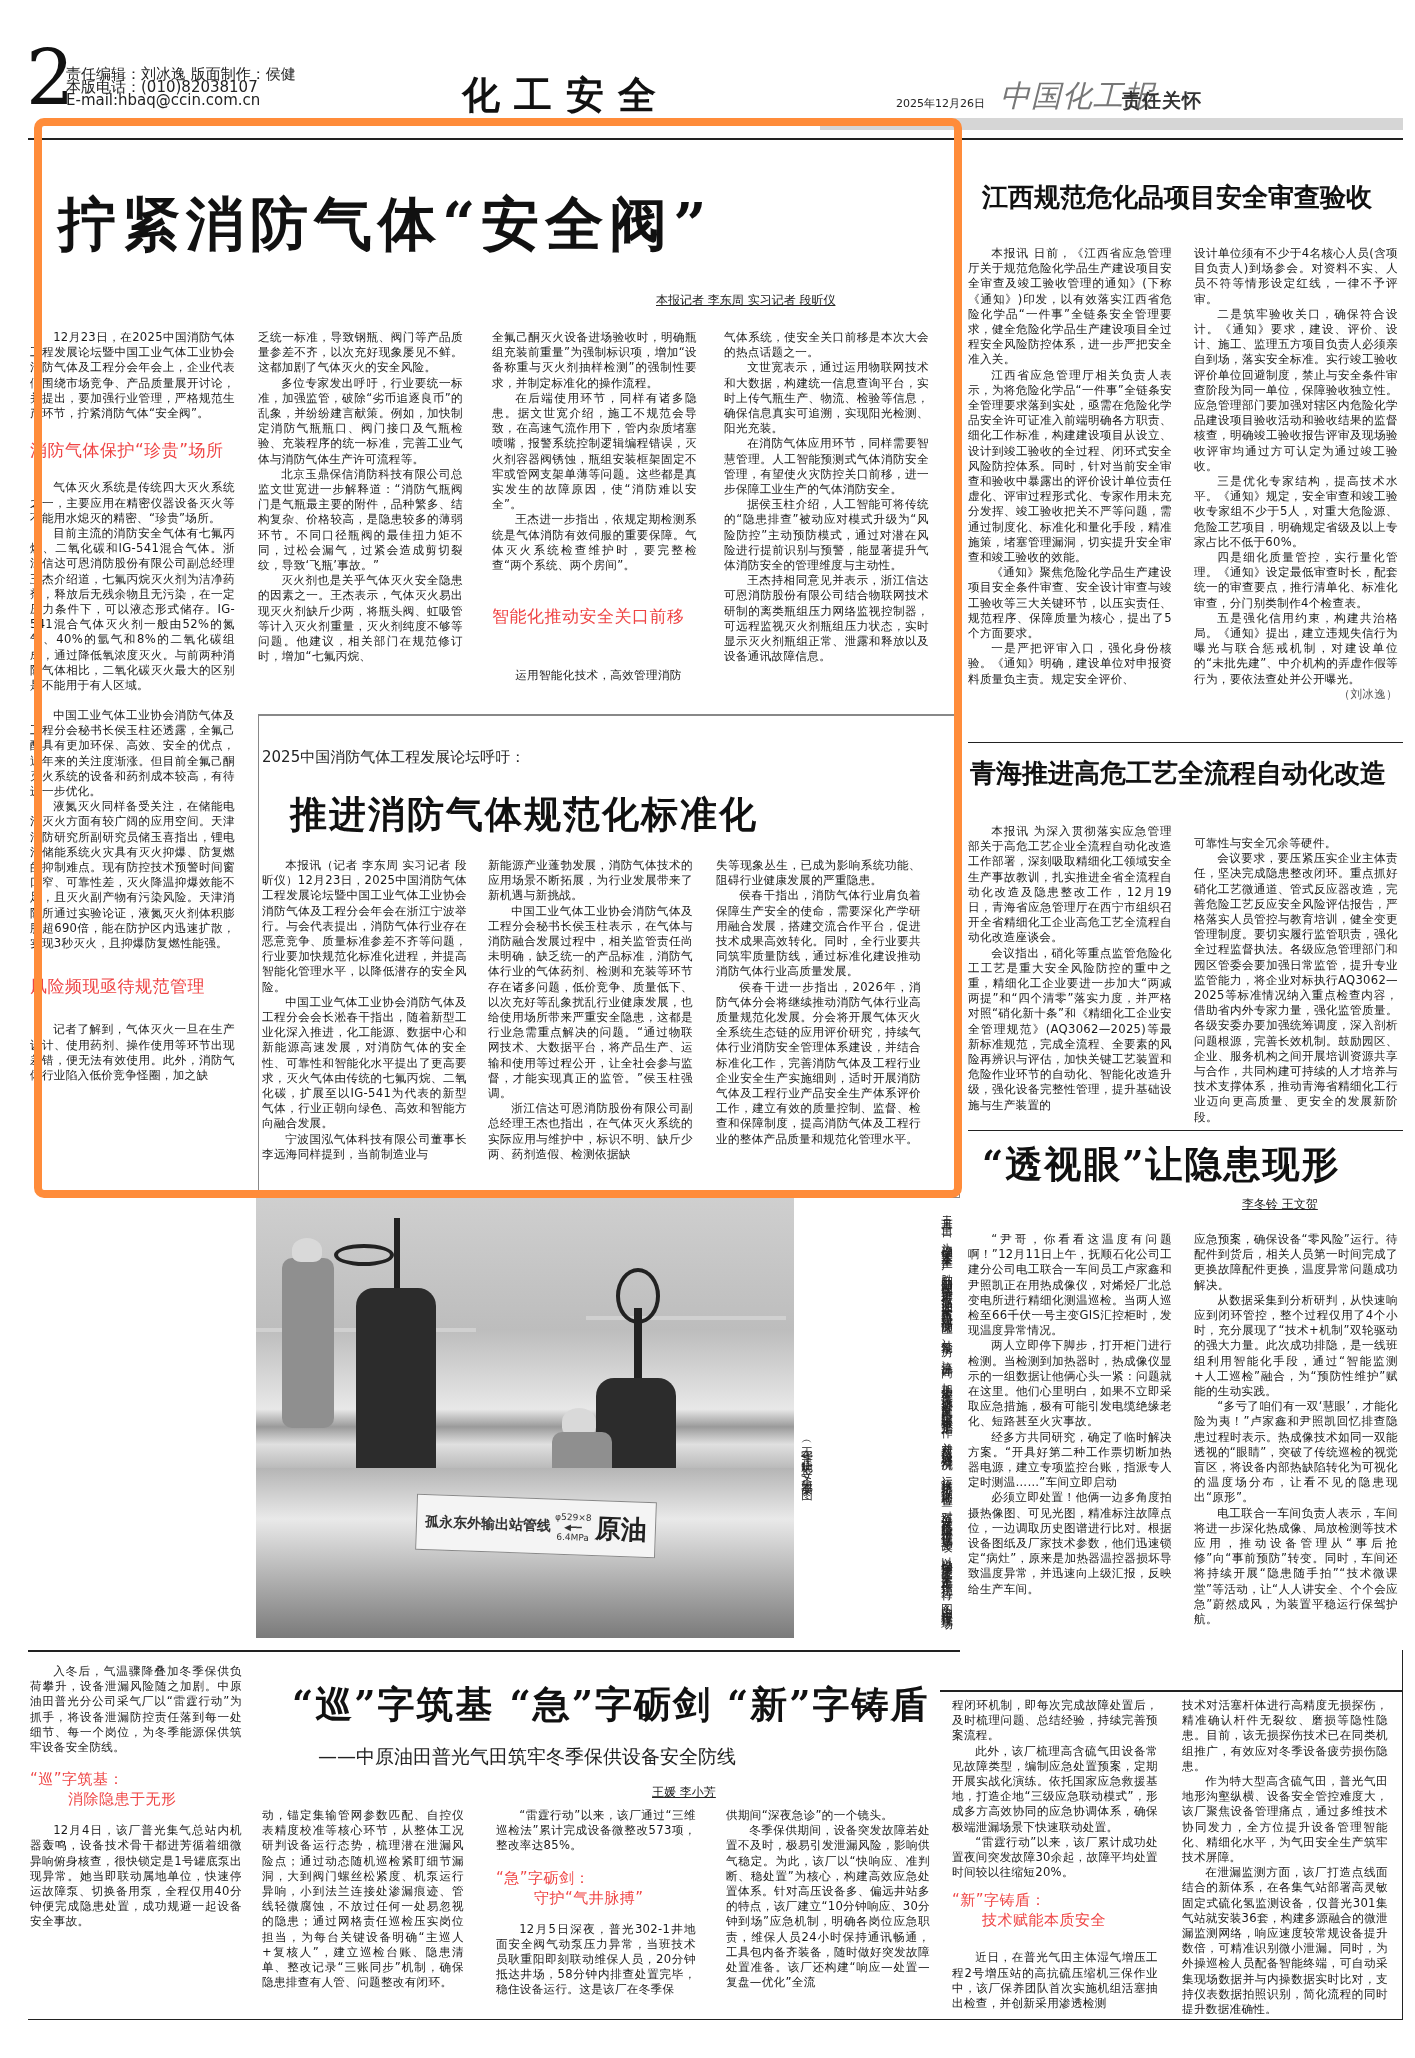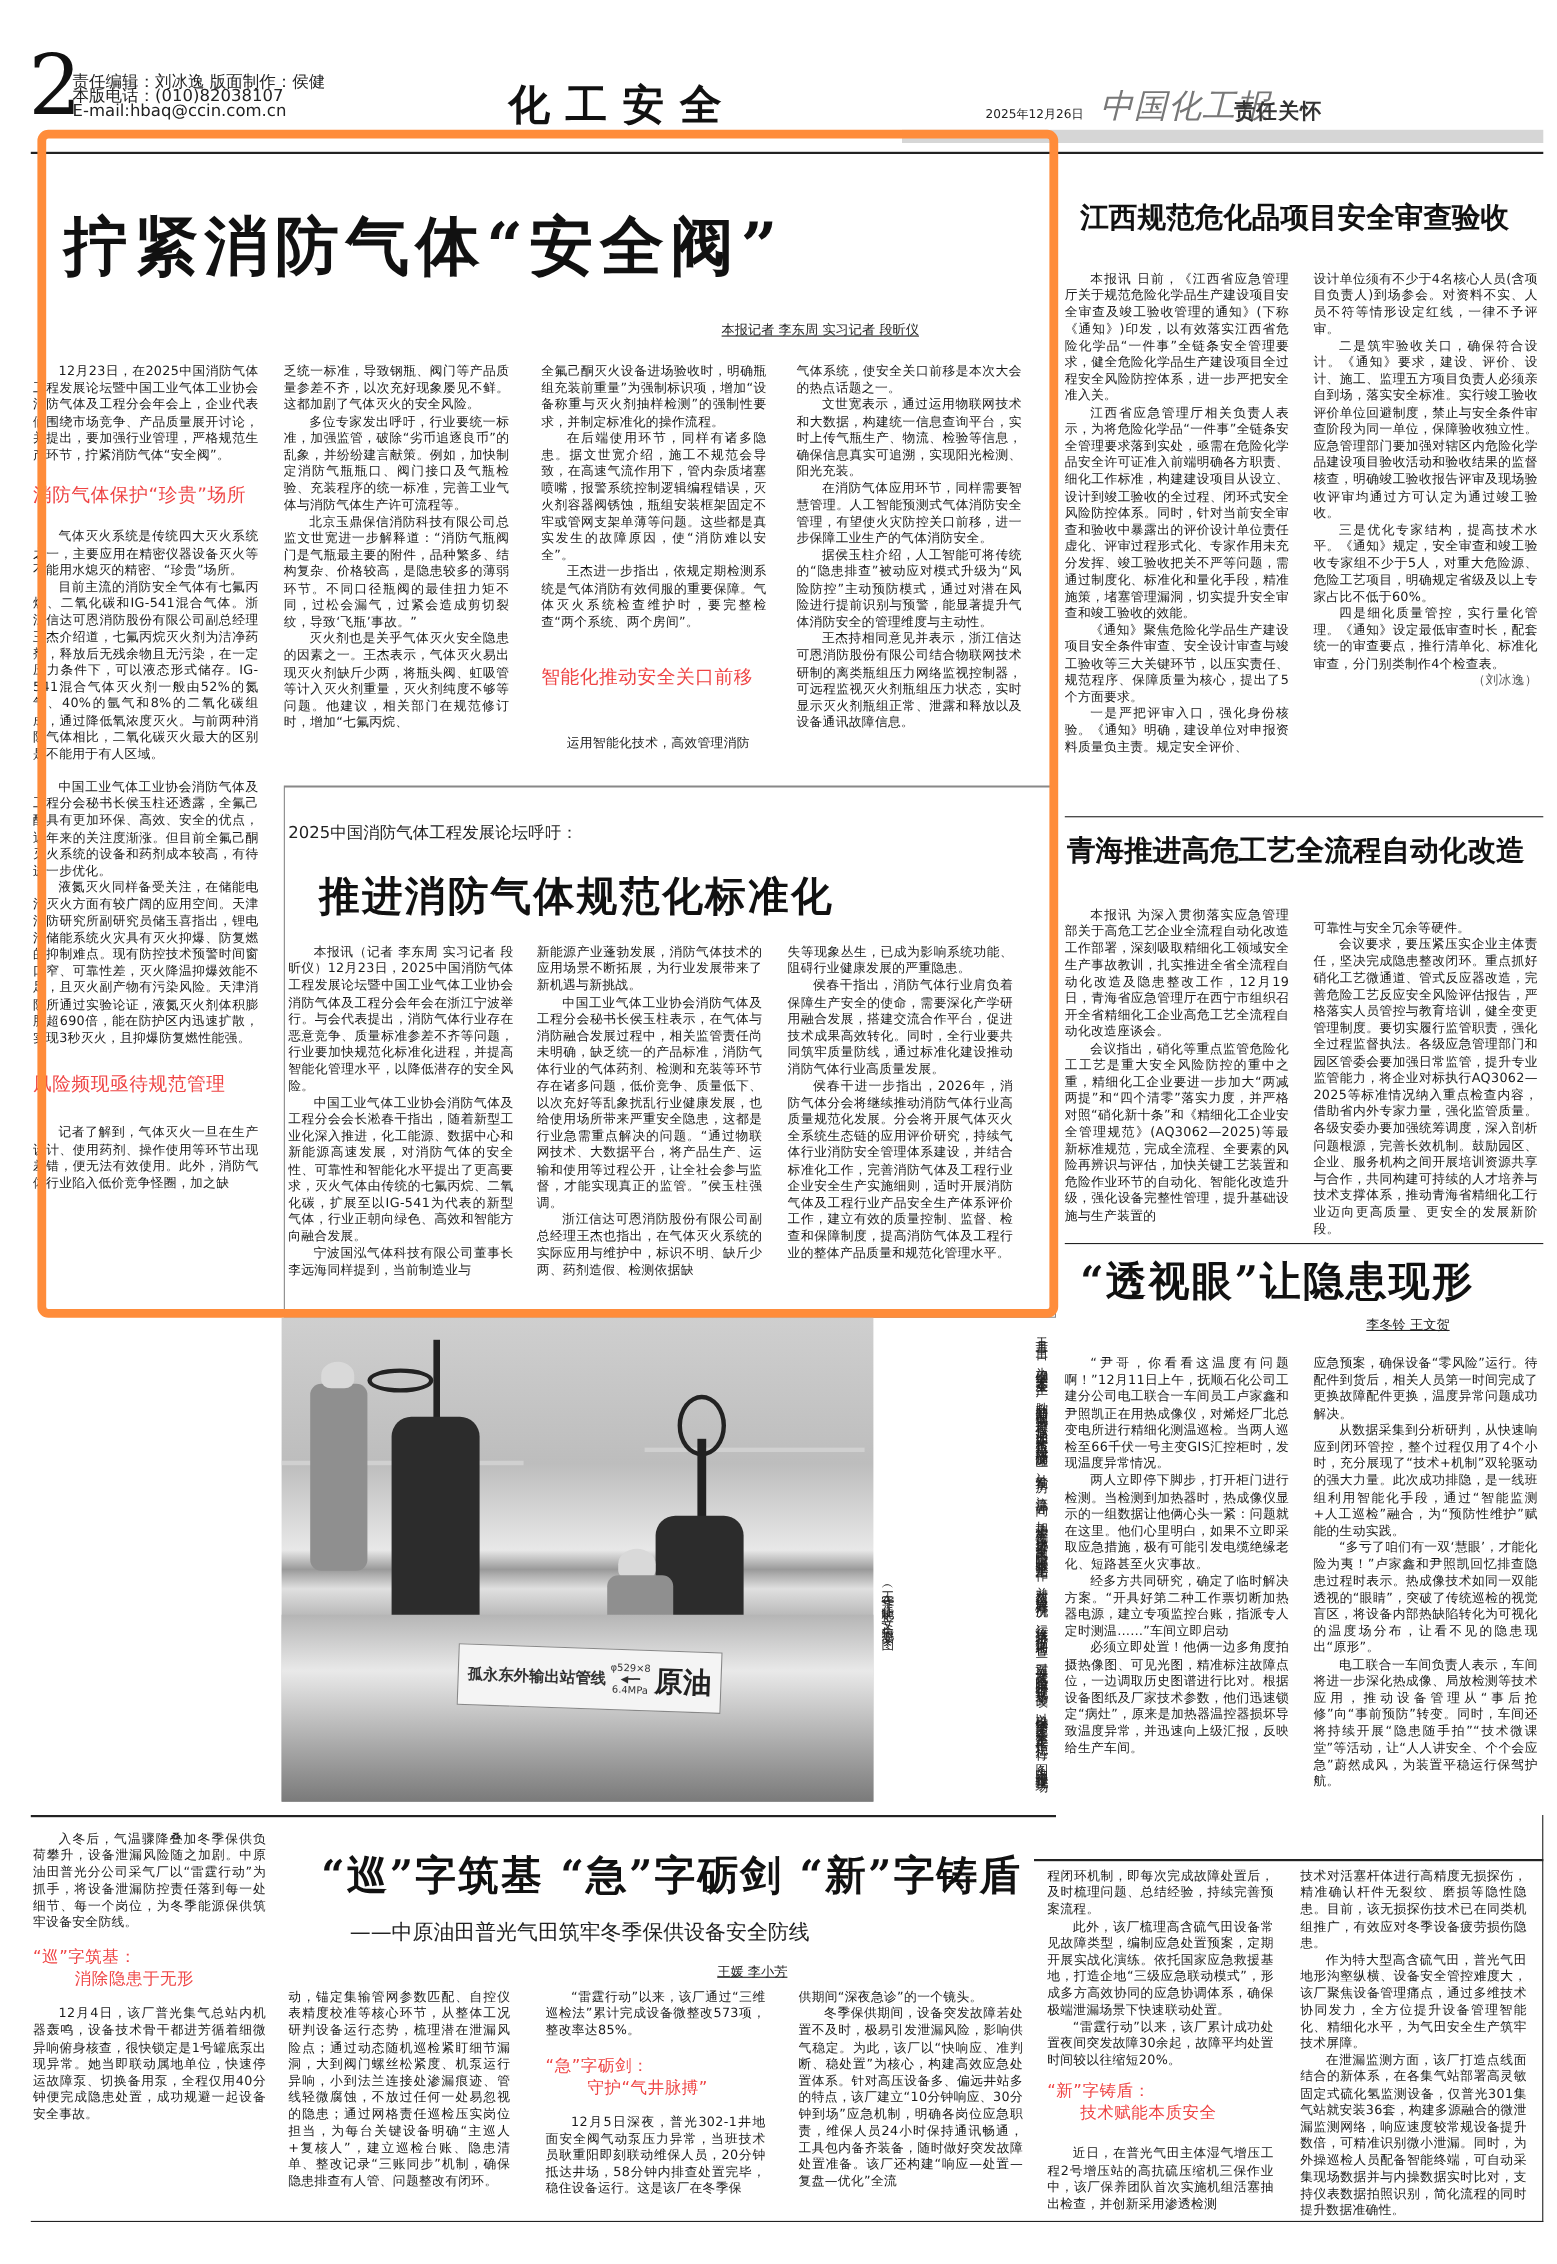--- a/index.html
+++ b/index.html
@@ -120,20 +120,21 @@
   <p>本报讯 日前，《江西省应急管理厅关于规范危险化学品生产建设项目安全审查及竣工验收管理的通知》(下称《通知》)印发，以有效落实江西省危险化学品“一件事”全链条安全管理要求，健全危险化学品生产建设项目全过程安全风险防控体系，进一步严把安全准入关。</p>
   <p>江西省应急管理厅相关负责人表示，为将危险化学品“一件事”全链条安全管理要求落到实处，亟需在危险化学品安全许可证准入前端明确各方职责、细化工作标准，构建建设项目从设立、设计到竣工验收的全过程、闭环式安全风险防控体系。同时，针对当前安全审查和验收中暴露出的评价设计单位责任虚化、评审过程形式化、专家作用未充分发挥、竣工验收把关不严等问题，需通过制度化、标准化和量化手段，精准施策，堵塞管理漏洞，切实提升安全审查和竣工验收的效能。</p>
   <p>《通知》聚焦危险化学品生产建设项目安全条件审查、安全设计审查与竣工验收等三大关键环节，以压实责任、规范程序、保障质量为核心，提出了5个方面要求。</p>
   <p>一是严把评审入口，强化身份核验。《通知》明确，建设单位对申报资料质量负主责。规定安全评价、</p>
 </div>
 <div class="col body-text" style="left:1194px;top:246px;width:204px;height:486px;">
   <p style="text-indent:0;">设计单位须有不少于4名核心人员(含项目负责人)到场参会。对资料不实、人员不符等情形设定红线，一律不予评审。</p>
   <p>二是筑牢验收关口，确保符合设计。《通知》要求，建设、评价、设计、施工、监理五方项目负责人必须亲自到场，落实安全标准。实行竣工验收评价单位回避制度，禁止与安全条件审查阶段为同一单位，保障验收独立性。应急管理部门要加强对辖区内危险化学品建设项目验收活动和验收结果的监督核查，明确竣工验收报告评审及现场验收评审均通过方可认定为通过竣工验收。</p>
   <p>三是优化专家结构，提高技术水平。《通知》规定，安全审查和竣工验收专家组不少于5人，对重大危险源、危险工艺项目，明确规定省级及以上专家占比不低于60%。</p>
   <p>四是细化质量管控，实行量化管理。《通知》设定最低审查时长，配套统一的审查要点，推行清单化、标准化审查，分门别类制作4个检查表。</p>
+  <p>五是强化信用约束，构建共治格局。《通知》提出，建立违规失信行为曝光与联合惩戒机制，对建设单位的“未批先建”、中介机构的弄虚作假等行为，要依法查处并公开曝光。</p>
   <div style="text-align:right;color:#555;">（刘冰逸）</div>
 </div>
 <div class="rule" style="left:968px;top:742px;width:435px;height:1px;"></div>
 
 <div class="abs headline-m" style="left:970px;top:756px;">青海推进高危工艺全流程自动化改造</div>
 <div class="col body-text" style="left:968px;top:824px;width:204px;height:300px;">
   <p>本报讯 为深入贯彻落实应急管理部关于高危工艺企业全流程自动化改造工作部署，深刻吸取精细化工领域安全生产事故教训，扎实推进全省全流程自动化改造及隐患整改工作，12月19日，青海省应急管理厅在西宁市组织召开全省精细化工企业高危工艺全流程自动化改造座谈会。</p>
   <p>会议指出，硝化等重点监管危险化工工艺是重大安全风险防控的重中之重，精细化工企业要进一步加大“两减两提”和“四个清零”落实力度，并严格对照“硝化新十条”和《精细化工企业安全管理规范》(AQ3062—2025)等最新标准规范，完成全流程、全要素的风险再辨识与评估，加快关键工艺装置和危险作业环节的自动化、智能化改造升级，强化设备完整性管理，提升基础设施与生产装置的</p>
 </div>
 <div class="col body-text" style="left:1194px;top:824px;width:204px;height:300px;">

